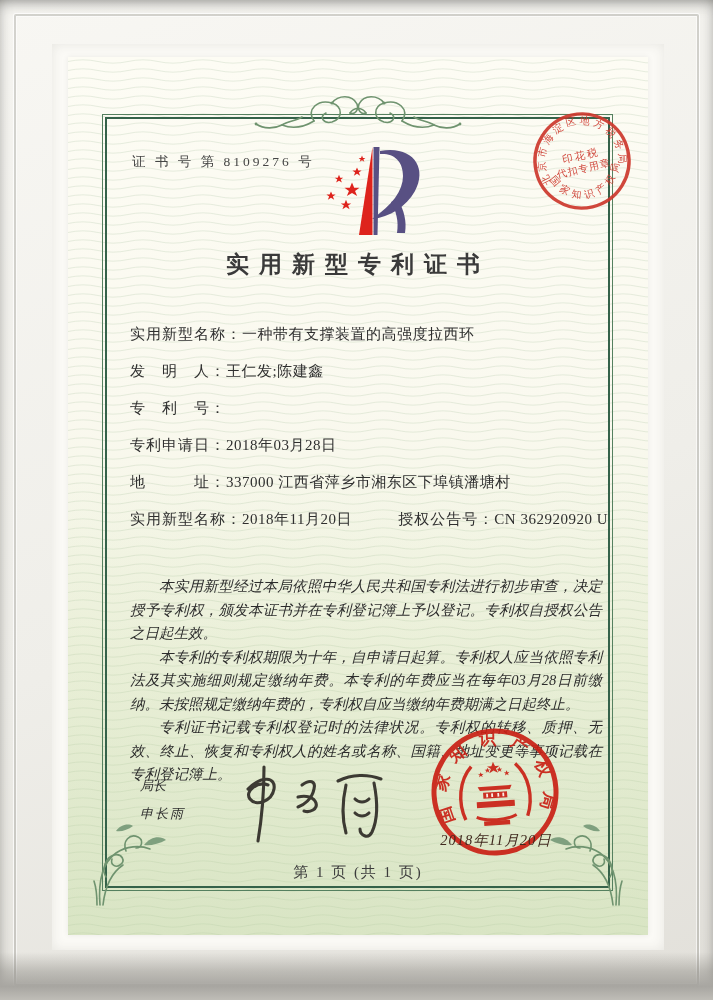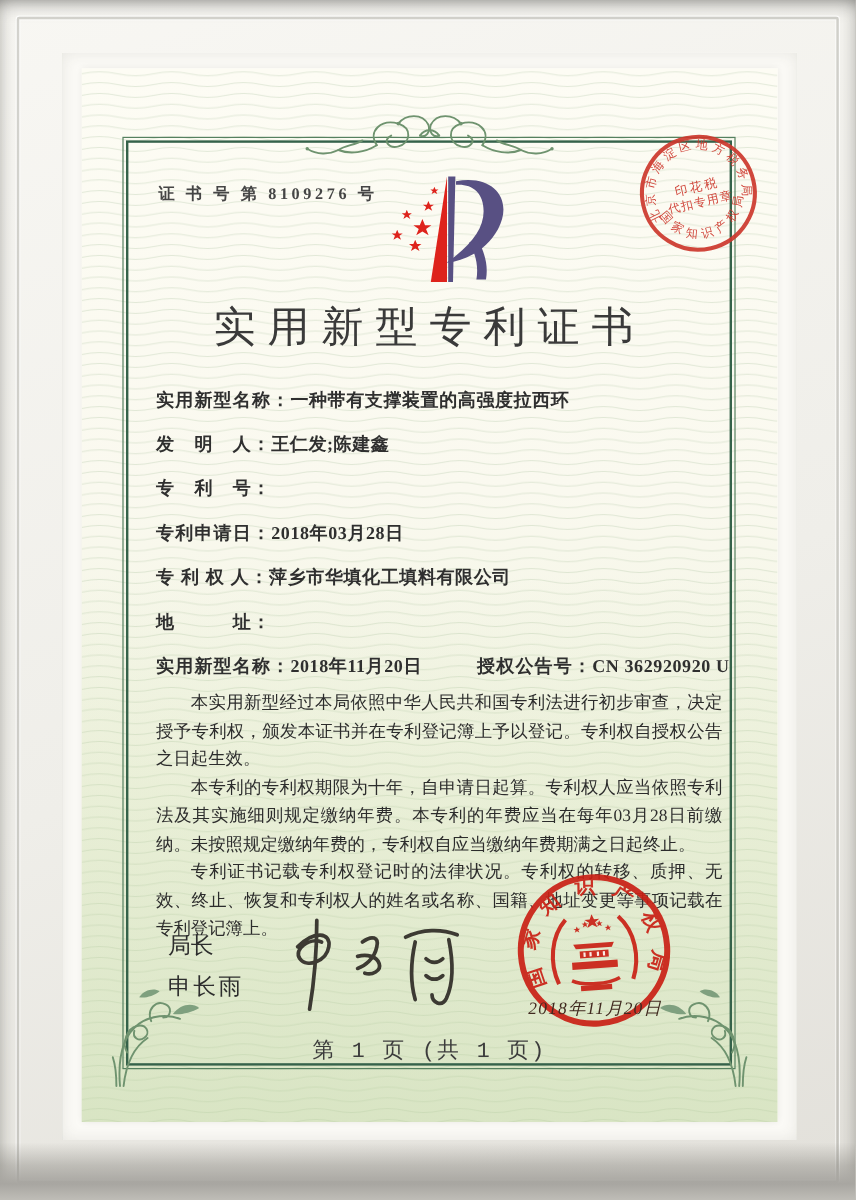--- a/index.html
+++ b/index.html
@@ -26,39 +26,39 @@
   .tint{position:absolute;inset:0;pointer-events:none;
         background:linear-gradient(180deg,rgba(210,226,185,0) 48%,rgba(205,222,178,.22) 72%,rgba(197,216,168,.42) 100%);}
   .green-border{position:absolute;left:34px;top:57px;right:35px;bottom:44px;
         border:1px solid #55805f;}
   .green-border::after{content:'';position:absolute;inset:2px;border:2px solid #35624a;}
   .ornament-top{position:absolute;left:50%;transform:translateX(-50%);top:36px;}
   .corner{position:absolute;bottom:28px;}
   .corner.left{left:24px;}
   .corner.right{right:24px;transform:scaleX(-1);}
   
-  .cert-no{position:absolute;left:64px;top:96px;font-size:13.5px;letter-spacing:3px;color:#454545;font-weight:bold;}
+  .cert-no{position:absolute;left:64px;top:96px;font-size:13.5px;letter-spacing:3px;color:#454545;}
   .logo{position:absolute;left:232px;top:84px;}
-  .title{position:absolute;left:0;right:0;top:192px;text-align:center;font-size:35px;
-        letter-spacing:10px;color:#3a3a3a;font-weight:400;}
+  .title{position:absolute;left:0;right:0;top:192px;text-align:center;font-size:23px;
+        letter-spacing:10px;color:#3a3a3a;font-weight:700;}
   .fields{position:absolute;left:62px;top:266px;right:40px;color:#2f2f2f;}
-  .frow{display:flex;font-size:15px;line-height:22px;margin-bottom:15px;font-weight:bold;}
+  .frow{display:flex;font-size:15px;line-height:22px;margin-bottom:15px;}
   .lab{white-space:pre;letter-spacing:1px;}
   .val{white-space:pre;letter-spacing:.5px;}
   .frow.grant .group2{margin-left:auto;display:flex;}
   .paras{position:absolute;left:62px;right:46px;top:518px;color:#2c2c2c;
-        font-size:14.5px;line-height:23.5px;text-align:justify;}
+        font-size:14.5px;line-height:23.5px;text-align:justify;font-style:italic;}
   .paras p{margin:0;text-indent:2em;}
-  .signer{position:absolute;left:72px;top:722px;font-size:19px;color:#2d2d2d;line-height:1;}
+  .signer{position:absolute;left:72px;top:722px;font-size:13px;color:#2d2d2d;line-height:1;font-style:italic;}
   .signer .name{margin-top:15px;letter-spacing:2px;}
   .signature{position:absolute;left:150px;top:698px;}
   .main-seal{position:absolute;left:352px;top:660px;width:150px;height:150px;transform:rotate(-4deg);}
   .seal-date{position:absolute;left:348px;width:160px;top:774px;text-align:center;
         font-size:14.5px;color:#40291f;font-style:italic;letter-spacing:1px;z-index:5;}
-  .footer{position:absolute;left:0;right:0;top:806px;text-align:center;font-size:18px;color:#3c3c3c;letter-spacing:2px;font-family:Liberation Mono, monospace;}
+  .footer{position:absolute;left:0;right:0;top:806px;text-align:center;font-size:15px;color:#3c3c3c;letter-spacing:2px;}
   .tax-stamp{position:absolute;left:458px;top:48px;width:112px;height:112px;transform:rotate(-13deg);opacity:.92;}
 </style>
 </head>
 <body>
 
 <div class="shot">
   <div class="frame-groove"></div>
   <div class="frame-sill"></div>
 
   <div class="mat">
@@ -174,25 +174,22 @@
           <span class="val">王仁发;陈建鑫</span>
         </div>
         <div class="frow">
           <span class="lab">专　利　号：</span>
         </div>
         <div class="frow">
           <span class="lab">专利申请日：</span>
           <span class="val">2018年03月28日</span>
         </div>
         <div class="frow">
-          <span class="lab">专 利 权 人：</span>
-          <span class="val">萍乡市华填化工填料有限公司</span>
-        </div>
-        <div class="frow">
           <span class="lab">地　　　址：</span>
+          <span class="val">337000 江西省萍乡市湘东区下埠镇潘塘村</span>
         </div>
         <div class="frow grant">
           <span class="lab">实用新型名称：</span>
           <span class="val">2018年11月20日</span>
           <span class="group2">
             <span class="lab">授权公告号：</span>
             <span class="val">CN 362920920 U</span>
           </span>
         </div>
       </div>

